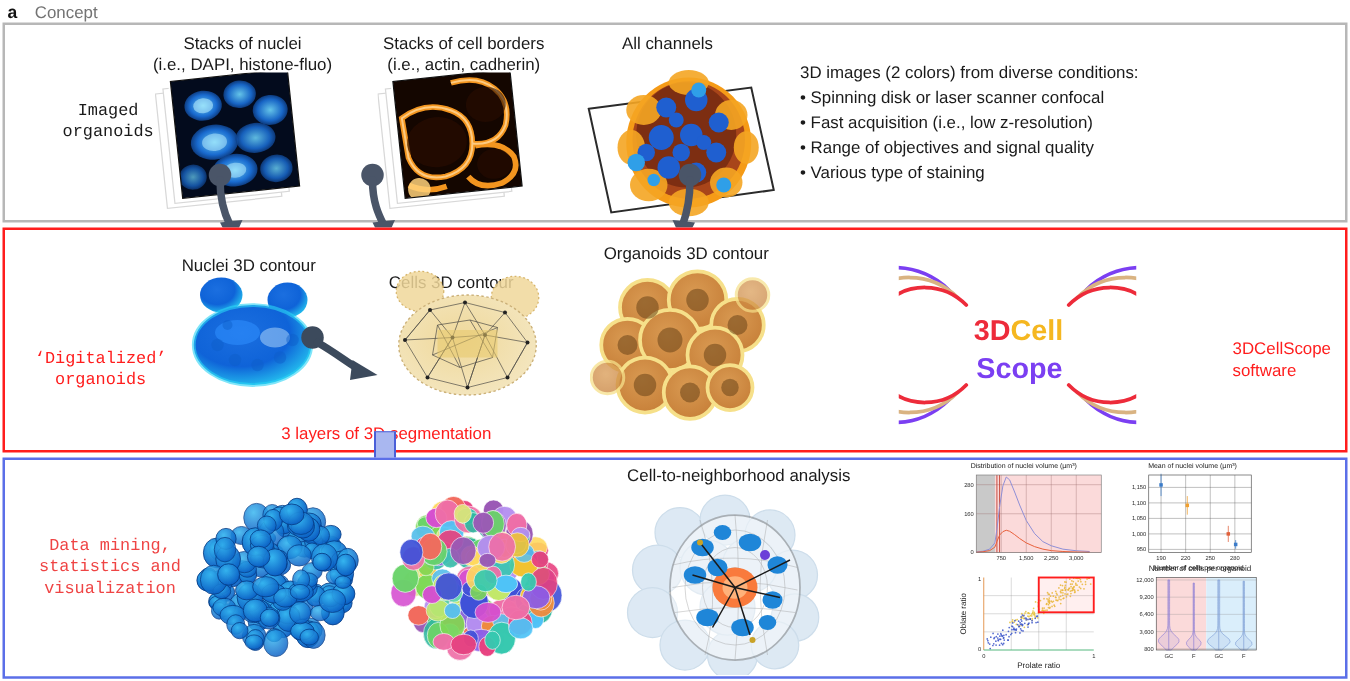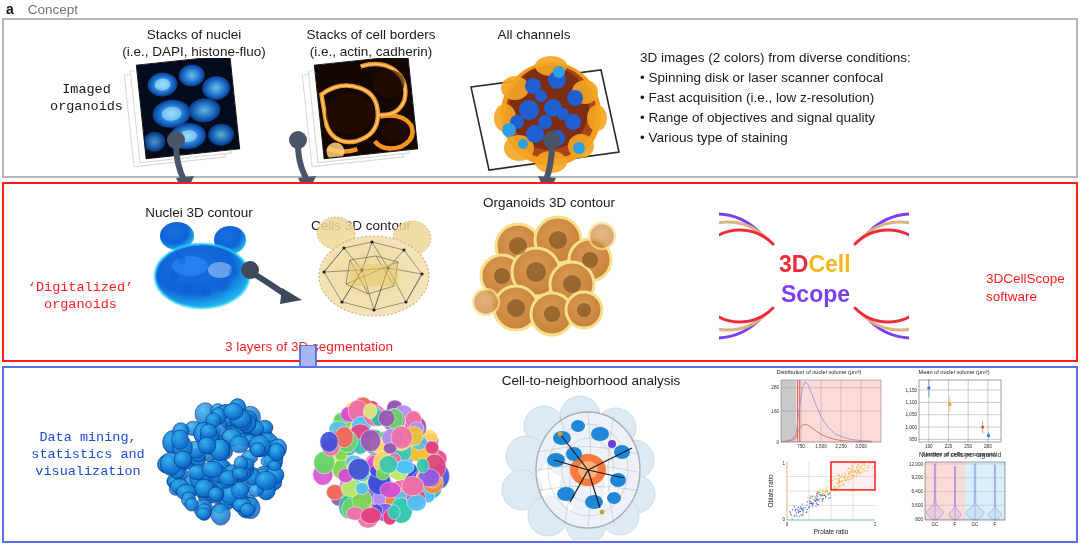--- a/index.html
+++ b/index.html
@@ -24,21 +24,21 @@
   .panel { position:absolute; left:2px; width:1076px; background:#fff; }
   #panel-concept  { top:18px;  height:160px; border:2px solid #b7b7b7; }
   #panel-digital  { top:182px; height:180px; border:2px solid #ff1d1d; }
   #panel-datamine { top:366px; height:177px; border:2px solid #5b6fe8; }
 
   .row-label {
     position:absolute; text-align:center; font-size:13.5px; line-height:1.25;font-family:Liberation Mono, monospace;
   }
   #label-imaged   { left:30px;  top:62px;  width:105px; color:#1a1a1a; }
   #label-digital  { left:14px;  top:68px;  width:125px; color:#ff1d1d;margin-top:28px; }
-  #label-datamine { left:24px;  top:62px;  width:120px; color:#1d4ed8; }
+  #label-datamine { left:24px;  top:62px;  width:120px; color:#ef4444; }
 
   .col-title {
     position:absolute; text-align:center; font-size:13.5px; line-height:1.28; color:#1a1a1a;
   }
 
   .bullets {
     position:absolute; font-size:13.5px; line-height:1.46; color:#1a1a1a;
     white-space:pre-line;
   }
 

